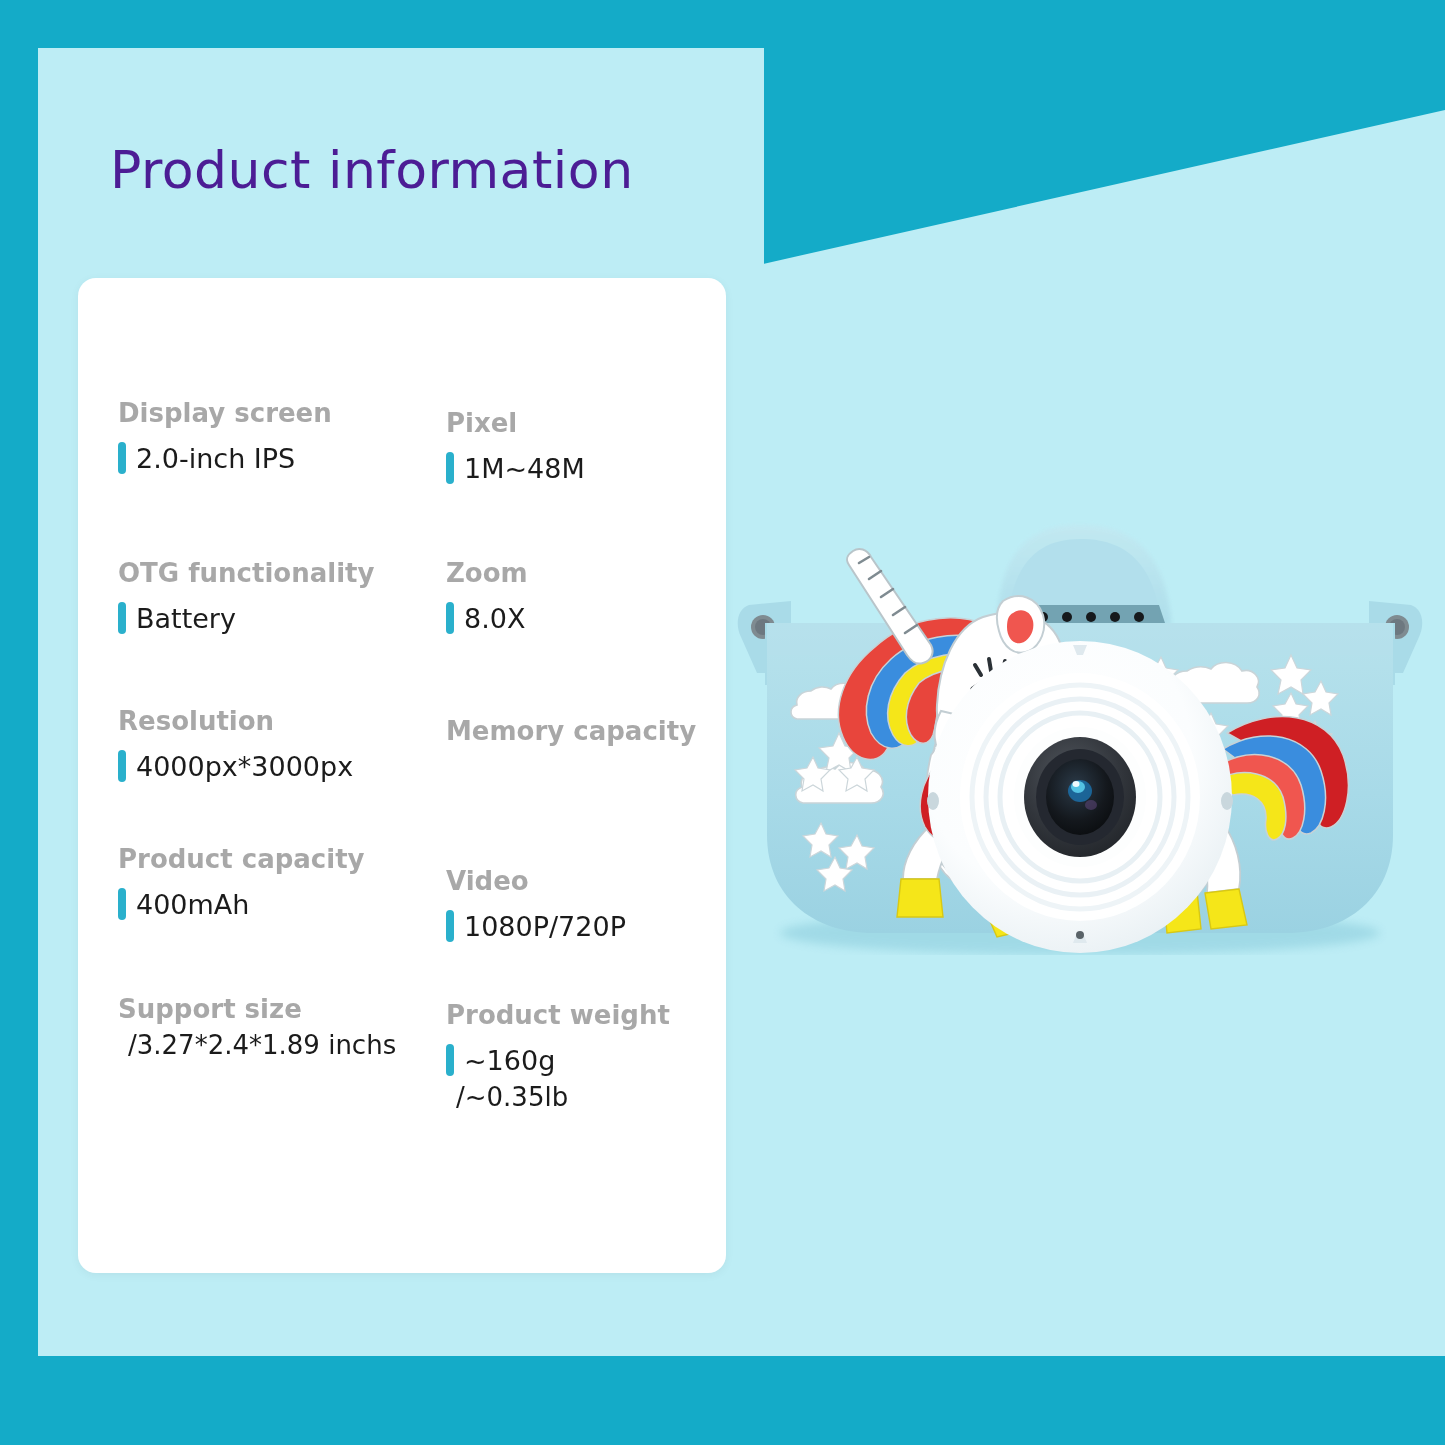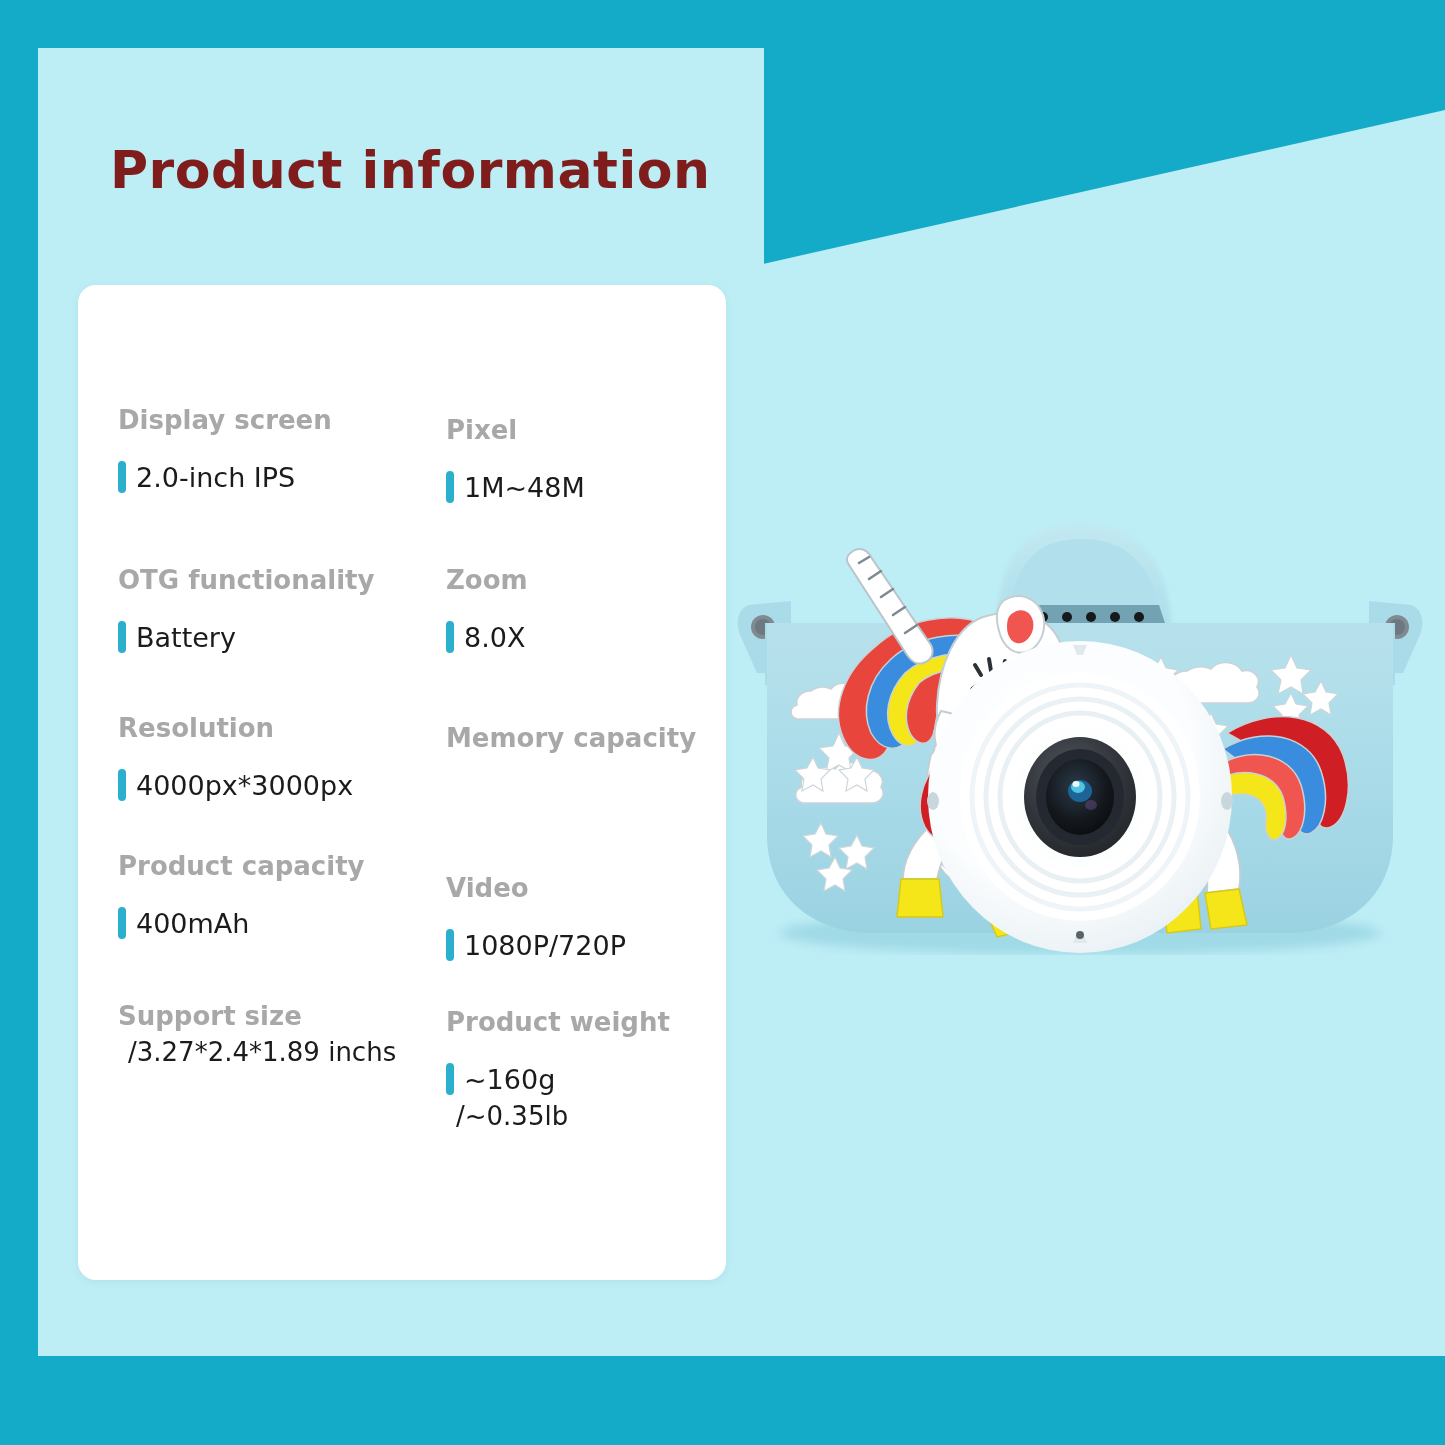--- a/index.html
+++ b/index.html
@@ -27,31 +27,31 @@
     position:absolute;
     left:38px;top:48px;width:726px;height:1308px;
     background:#bdedf5;
   }
 
   
   .title{
     position:absolute;
     left:110px;top:140px;
     font-size:52px;
-    font-weight:bold;
+    font-weight:normal;
     letter-spacing:0.5px;
-    color:#7f1d1d;
+    color:#4c1d95;
     font-family:"DejaVu Sans", sans-serif;
     white-space:nowrap;
   }
 
   
   .card{
     position:absolute;
-    left:78px;top:285px;
+    left:78px;top:278px;
     width:648px;height:995px;
     background:#ffffff;
     border-radius:18px;
     box-shadow:0 2px 10px rgba(0,0,0,0.05);
   }
   .spec-grid{
     position:absolute;
     left:40px;top:120px;
     width:580px;
   }
@@ -60,21 +60,21 @@
   .spec-label{
     color:#a8a8a8;
     font-size:26px;
     font-weight:bold;
     font-family:"DejaVu Sans", sans-serif;
     white-space:nowrap;
   }
   .spec-value{
     display:flex;
     align-items:center;
-    margin-top:26px;
+    margin-top:14px;
     white-space:nowrap;
   }
   .bar{
     display:inline-block;
     width:8px;height:32px;
     background:#2ab0cc;
     border-radius:4px;
     flex:0 0 auto;
     margin-right:10px;
   }

